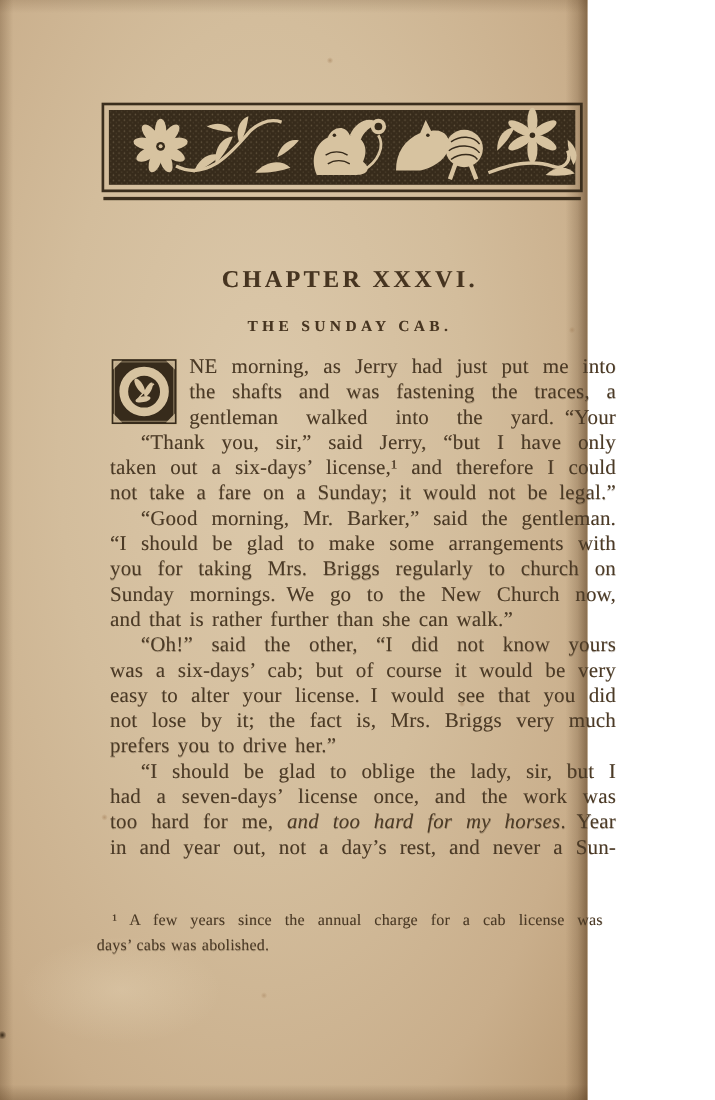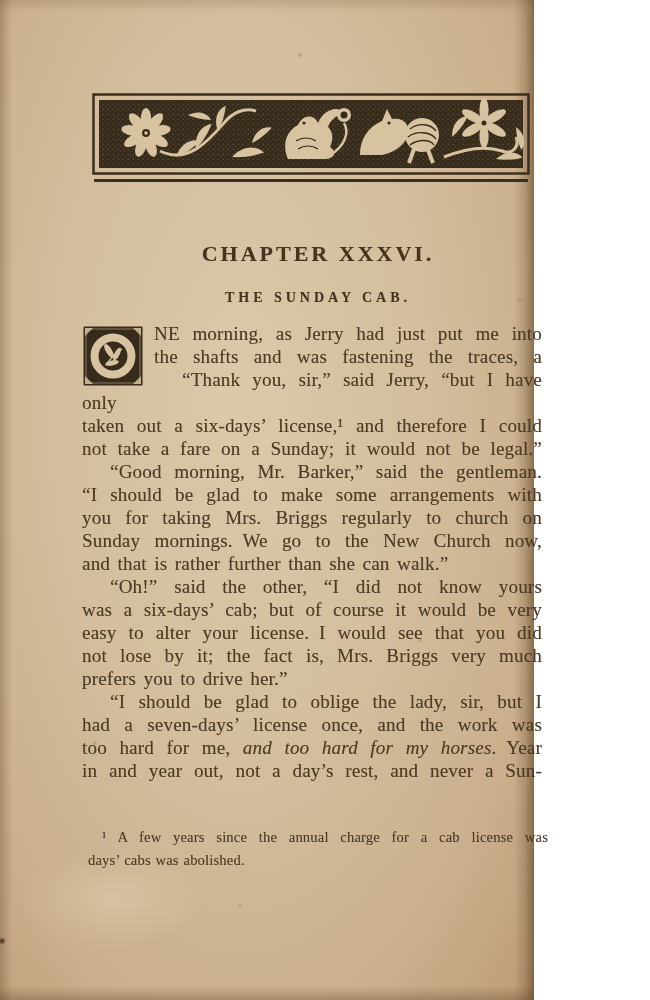--- a/index.html
+++ b/index.html
@@ -29,21 +29,21 @@
     position:absolute;left:88px;width:460px;text-align:center;
     color:#463420;font-weight:bold;
     text-shadow:.3px .3px 0 rgba(70,52,32,.35);
   }
   #chapter-title{top:241px;font-size:22px;letter-spacing:3px;}
   #chapter-subtitle{top:290px;font-size:14px;letter-spacing:4px;}
 
   #ornament{position:absolute;left:92px;top:93px;width:438px;height:92px;}
 
   #body-text{
-    position:absolute;left:82px;top:322px;width:460px;
+    position:absolute;left:100px;top:322px;width:460px;
     font-size:19px;line-height:23px;color:#4b3a26;
     word-spacing:2.5px;letter-spacing:.2px;
     text-shadow:.3px .3px 0 rgba(75,58,38,.35);
   }
   .line{text-align:justify;text-align-last:justify;}
   .line.rag{text-align-last:left;}
   .line.ind{text-indent:28px;}
   .dropcap{float:left;width:62px;height:62px;margin:3px 10px 0 0;}
   em{font-style:italic;}
 
@@ -147,20 +147,21 @@
           <ellipse cx="30" cy="38" rx="2.6" ry="7" transform="rotate(78 30 38)"></ellipse>
         </g>
         <path d="M24 40 C 28 34, 34 28, 40 24" stroke="#d7c3a0" stroke-width="1.4" fill="none"></path>
         <path d="M3 3 L 11 3 L 3 11 Z M59 3 L 51 3 L 59 11 Z M3 59 L 11 59 L 3 51 Z M59 59 L 51 59 L 59 51 Z" fill="#d7c3a0" opacity="0.85"></path>
       </svg>
     </span>
 
     <div>
       <div class="line">NE morning, as Jerry had just put me into</div>
       <div class="line">the shafts and was fastening the traces, a</div>
+      <div class="line">gentleman walked into the yard. “Your</div>
     </div>
 
     <div>
       <div class="line ind">“Thank you, sir,” said Jerry, “but I have only</div>
       <div class="line">taken out a six-days’ license,¹ and therefore I could</div>
       <div class="line">not take a fare on a Sunday; it would not be legal.”</div>
     </div>
 
     <div>
       <div class="line ind">“Good morning, Mr. Barker,” said the gentleman.</div>

